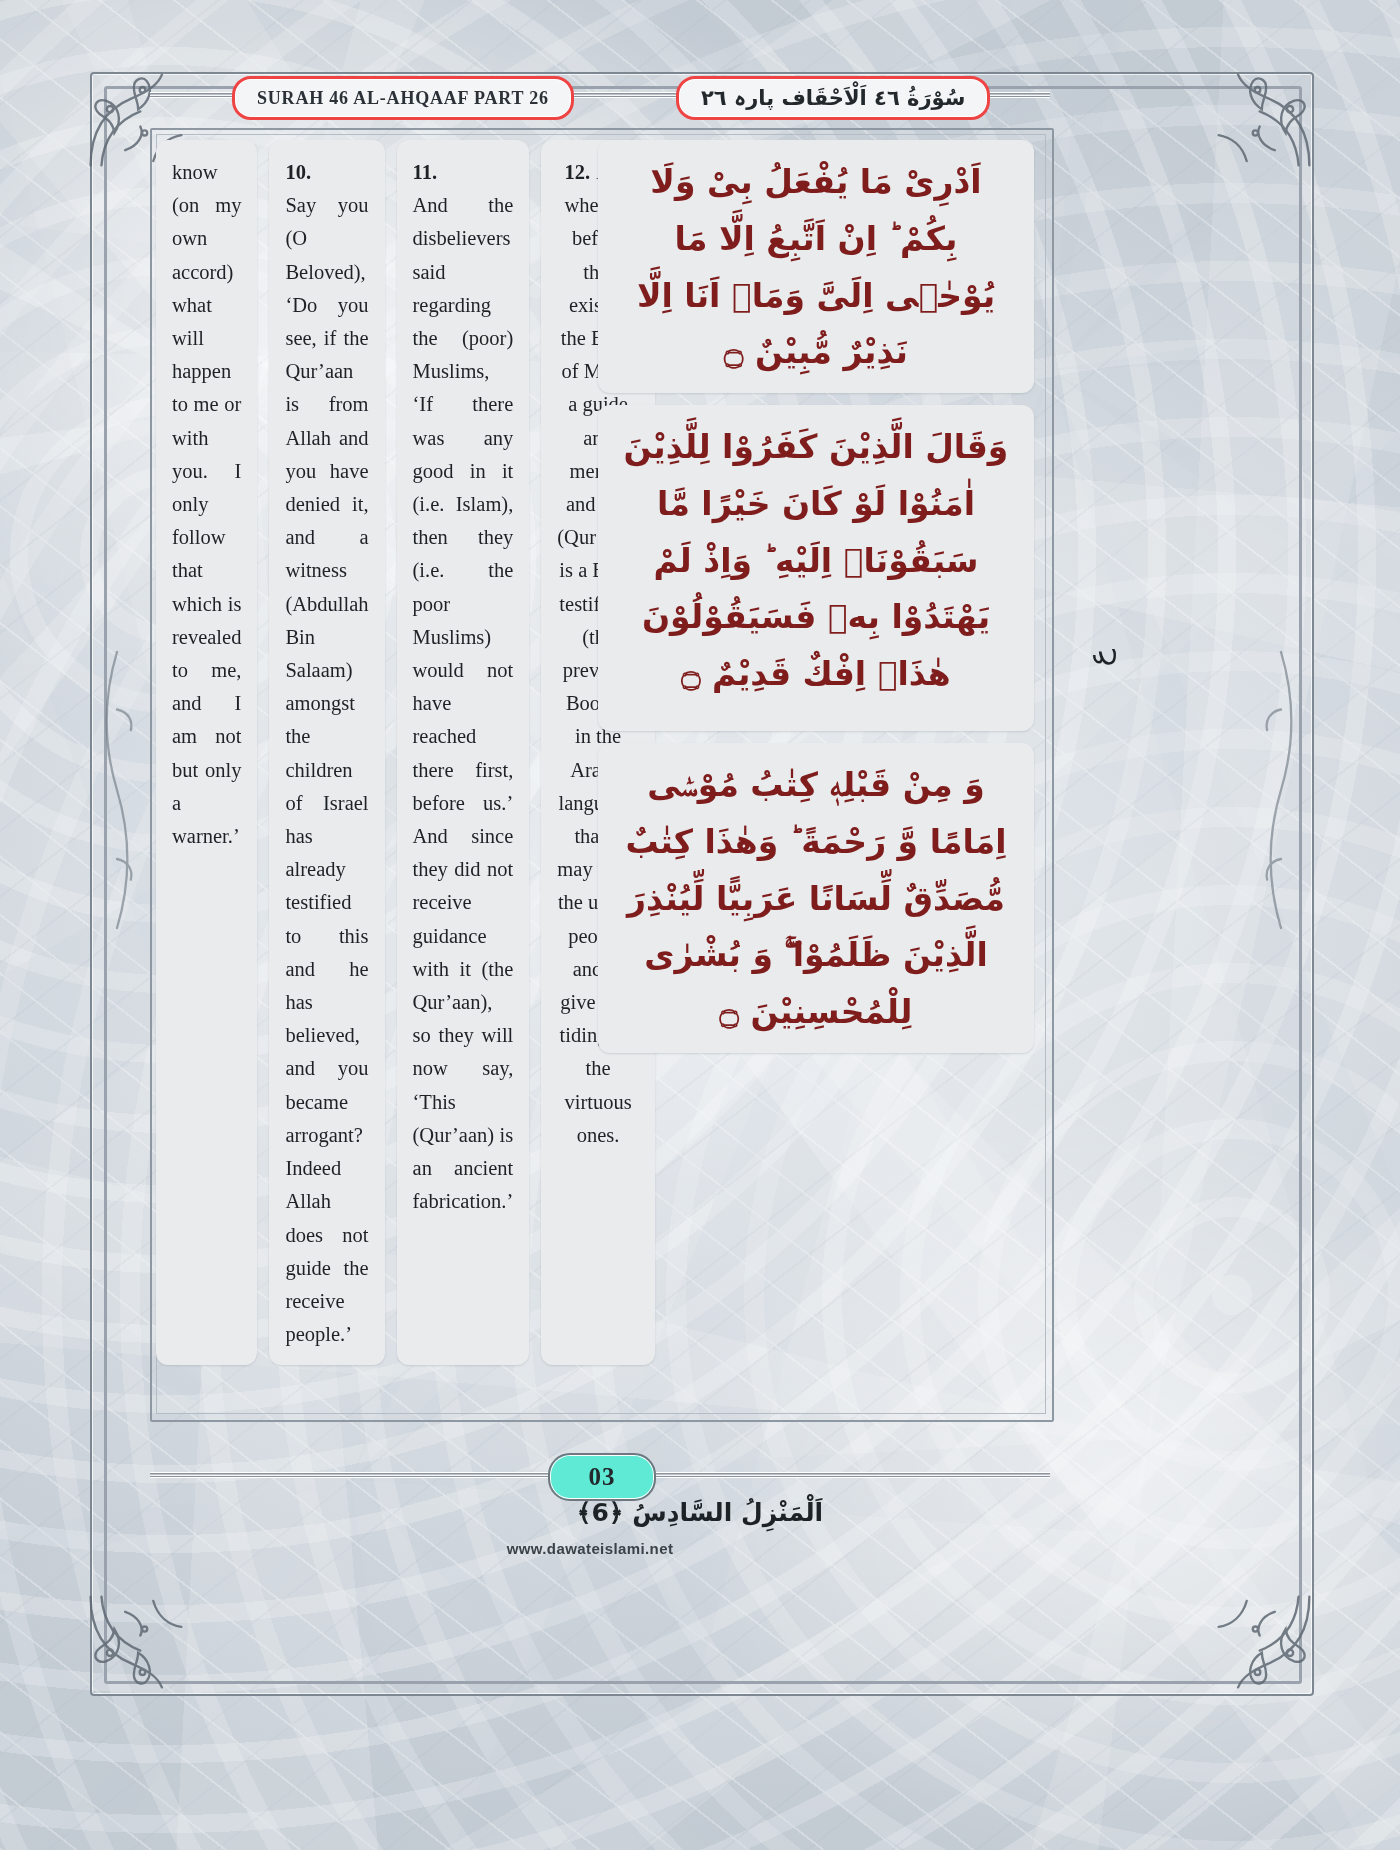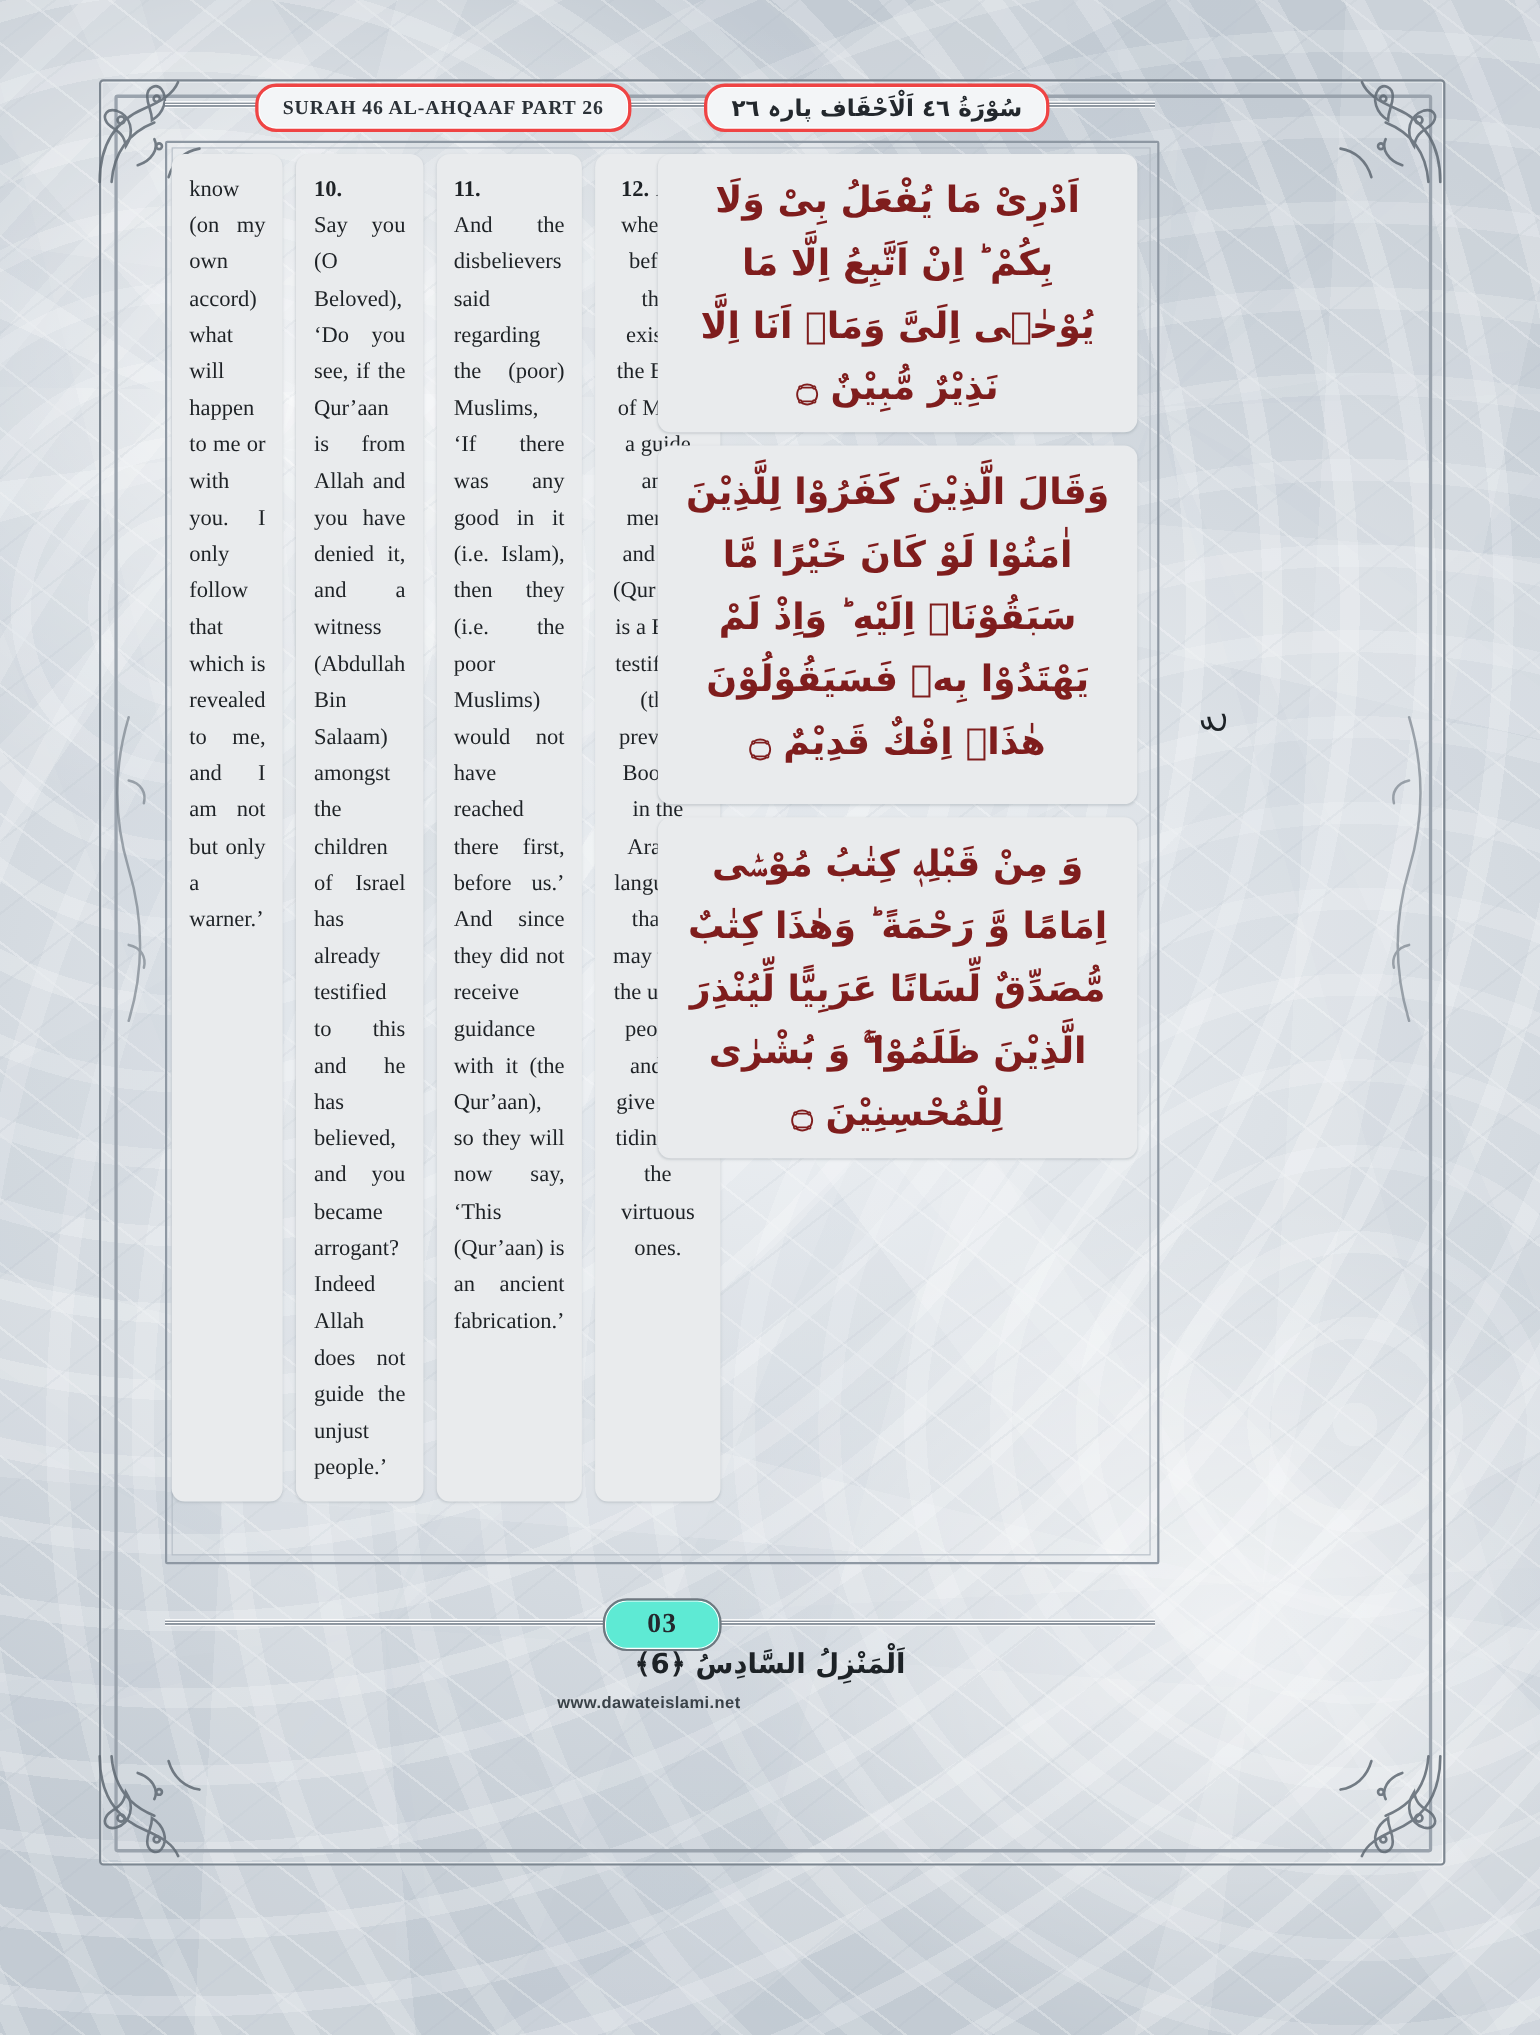--- a/index.html
+++ b/index.html
@@ -118,21 +118,21 @@
     border: 3px solid #ef4444;
     border-radius: 19px;
     background: #f3f5f7;
     display: flex;
     align-items: center;
     justify-content: center;
     padding: 0 22px;
     box-shadow: inset 0 0 0 1px #ffffff;
   }
   .hdr-pill.left  { left: 232px; }
-  .hdr-pill.right { left: 640px; }
+  .hdr-pill.right { left: 676px; }
 
   .hdr-title {
     font-family: "Liberation Serif", serif;
     font-size: 18px;
     font-weight: 700;
     letter-spacing: 0.8px;
     color: #2b3137;
     white-space: nowrap;
   }
   .hdr-title-ar {
@@ -363,21 +363,21 @@
 
 <div class="ruku">ع</div>
 
 <div class="body-grid">
 
   <div class="col-en">
     <div class="blk en-blk h1">
       <span>know (on my own accord) what will happen to me or with you. I only follow that which is revealed to me, and I am not but only a warner.’</span>
     </div>
     <div class="blk en-blk h2">
-      <span class="vnum">10.</span><span class="vgap"></span><span>Say you (O Beloved), ‘Do you see, if the Qur’aan is from Allah and you have denied it, and a witness (Abdullah Bin Salaam) amongst the children of Israel has already testified to this and he has believed, and you became arrogant? Indeed Allah does not guide the unjust people.’</span>
+      <span class="vnum">10.</span><span class="vgap"></span><span>Say you (O Beloved), ‘Do you see, if the Qur’aan is from Allah and you have denied it, and a witness (Abdullah Bin Salaam) amongst the children of Israel has already testified to this and he has believed, and you became arrogant? Indeed Allah does not guide the receive people.’</span>
     </div>
     <div class="blk en-blk h3">
       <span class="vnum">11.</span><span class="vgap"></span><span>And the disbelievers said regarding the (poor) Muslims, ‘If there was any good in it (i.e. Islam), then they (i.e. the poor Muslims) would not have reached there first, before us.’ And since they did not receive guidance with it (the Qur’aan), so they will now say, ‘This (Qur’aan) is an ancient fabrication.’</span>
     </div>
     <div class="blk en-blk h4">
       <span class="vnum">12.</span><span class="vgap tight"></span><span>And whereas before this existed the Book of Musa, a guide and mercy; and this (Qur’aan) is a Book testifying (the previous Books), in the Arabic language, that it may warn the unjust people, and to give glad tidings to the virtuous ones.</span>
     </div>
   </div>
 
   <div class="col-ar">

